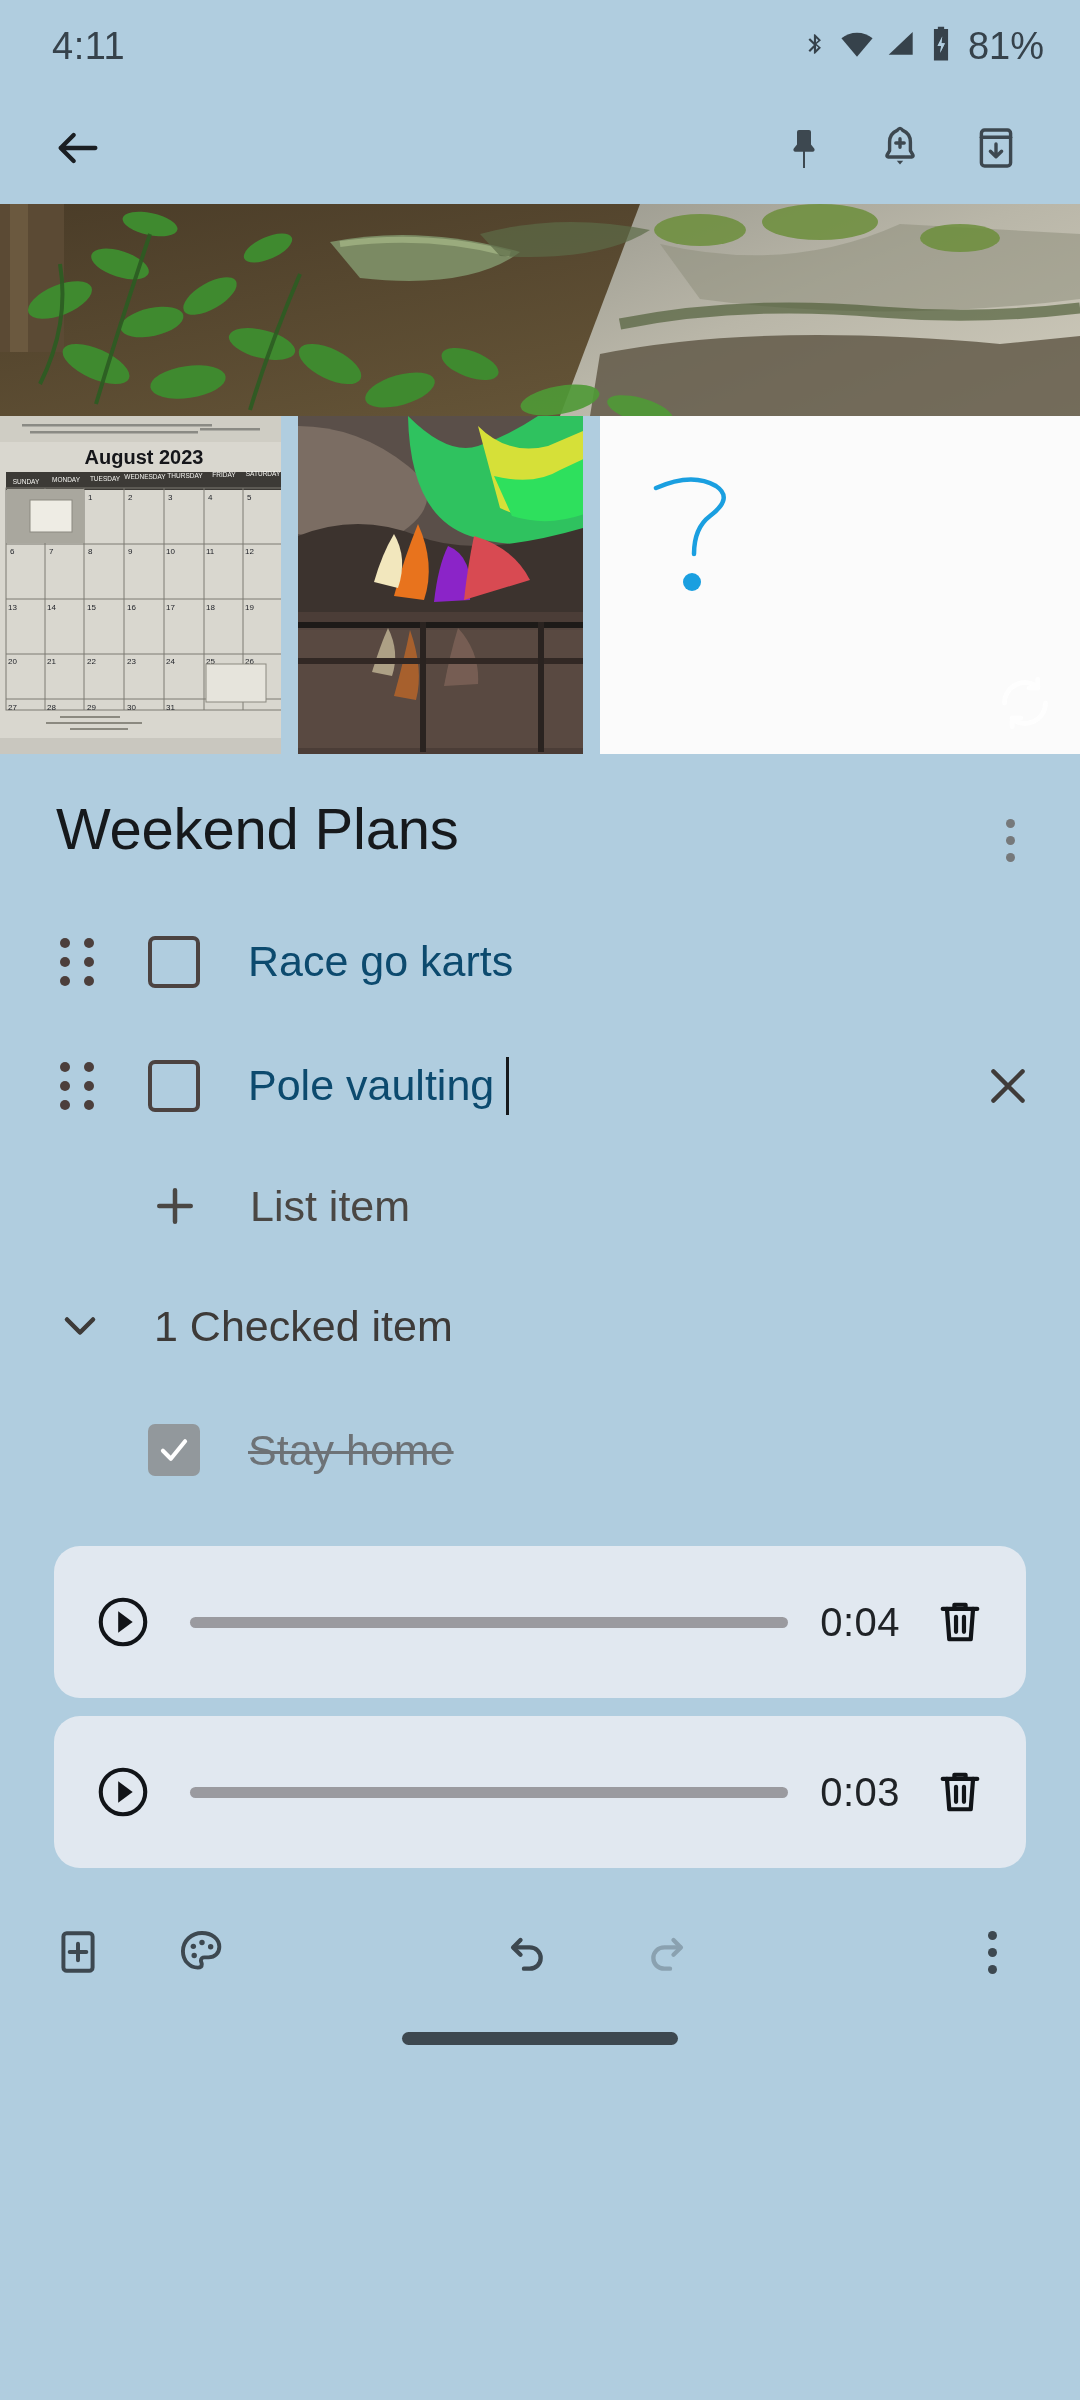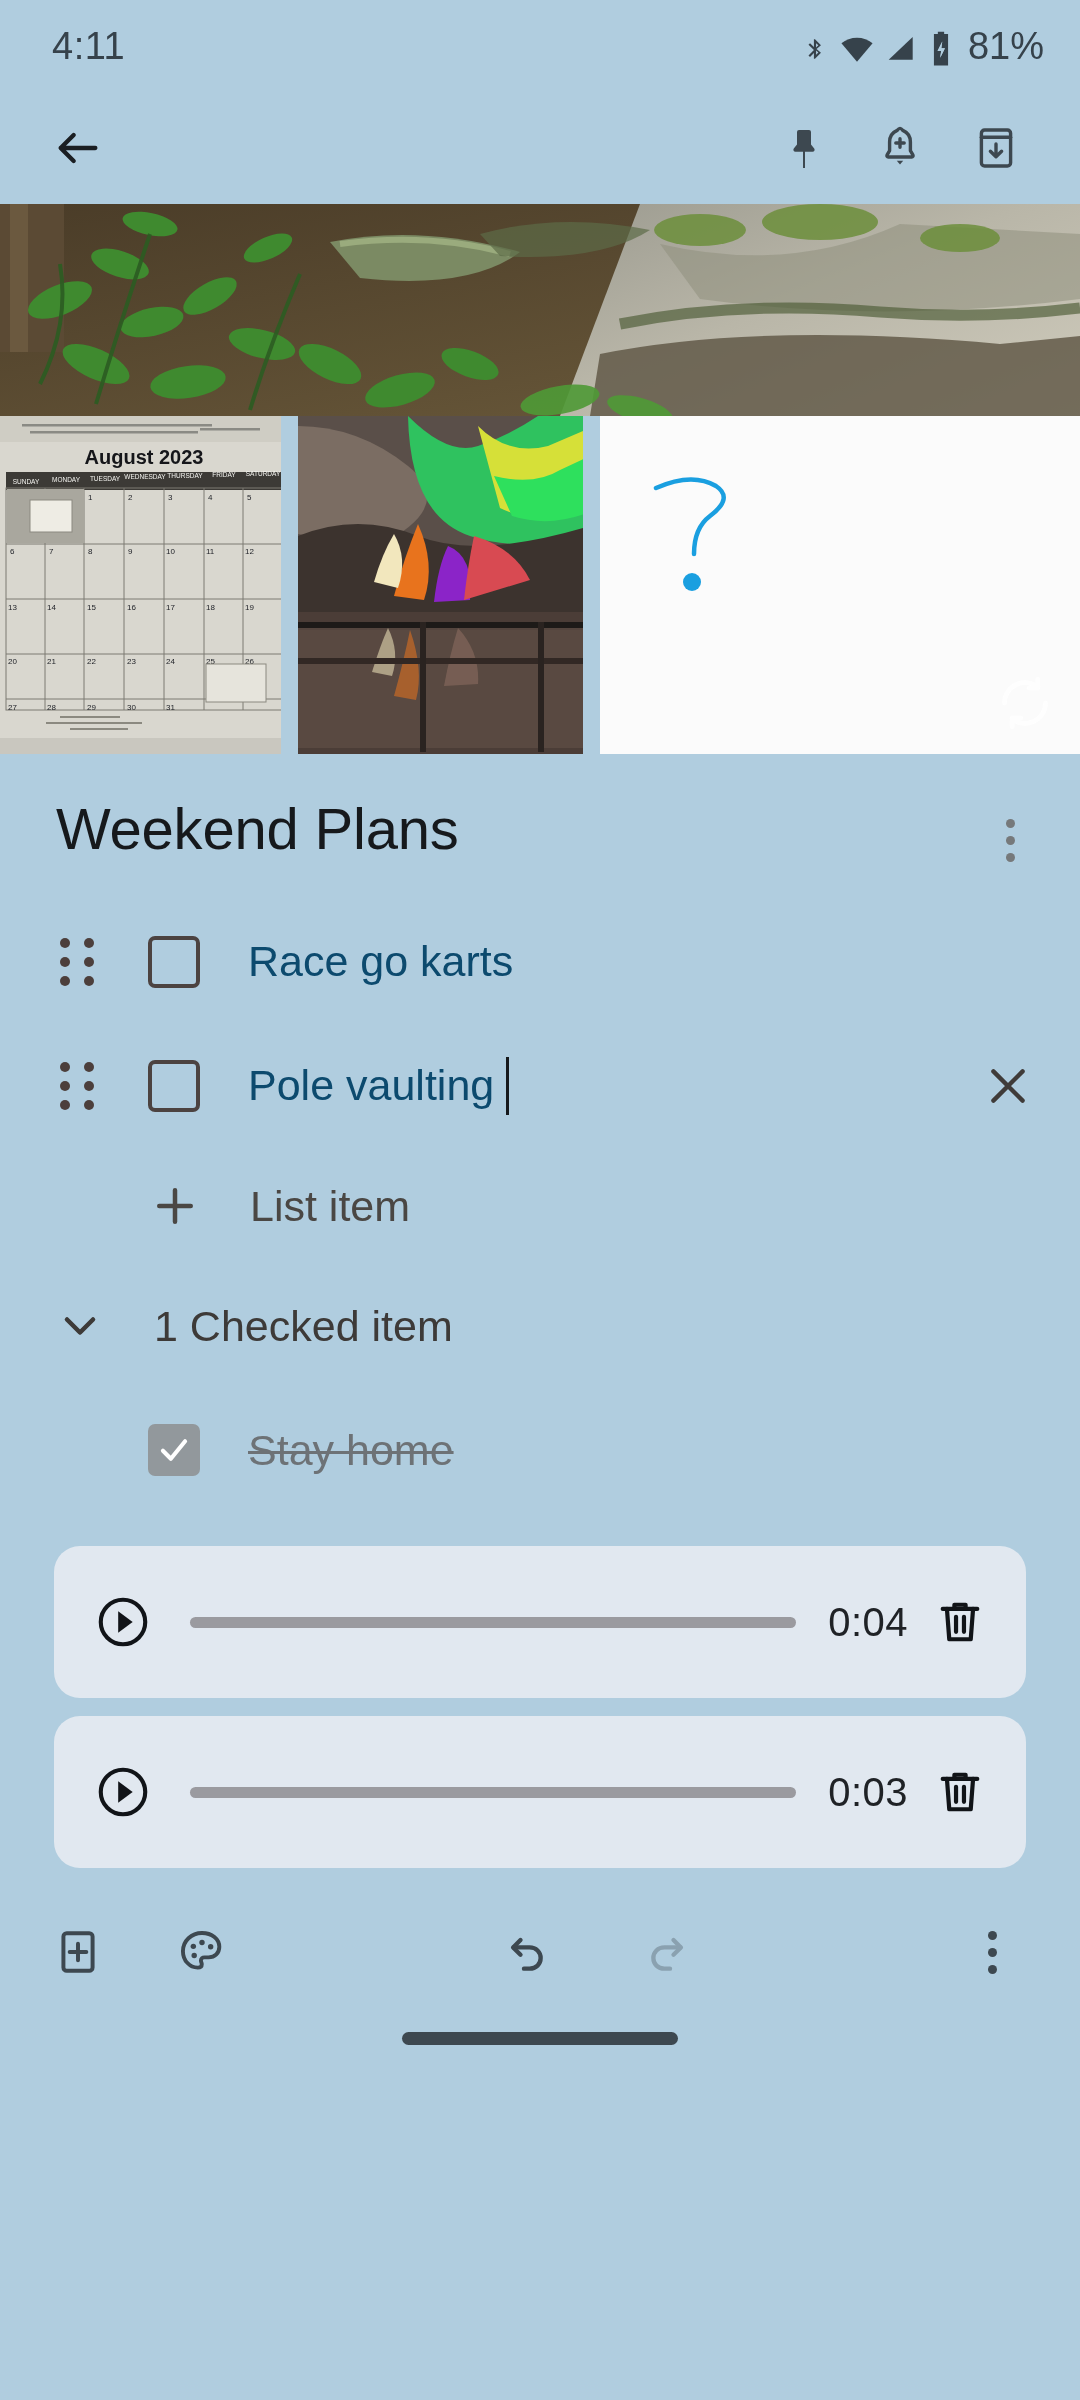--- a/index.html
+++ b/index.html
@@ -27,21 +27,21 @@
     padding: 0 36px 0 52px;
     color: #3c474f;
   }
   .status-time {
     font-size: 38px;
     letter-spacing: 0.5px;
     color: #36424b;
   }
   .status-right {
     display: flex;
-    align-items: flex-end;
+    align-items: flex-start;
     gap: 12px;
   }
   .status-right svg { display: block; }
   .status-batt {
     font-size: 38px;
     color: #36424b;
     margin-left: 4px;
   }
 
   
@@ -246,21 +246,21 @@
     flex: 1;
     height: 11px;
     background: #9a9a9f;
     border-radius: 6px;
     margin: 0 32px 0 36px;
   }
   .audio-time {
     font-size: 40px;
     color: #1f2226;
     flex: 0 0 auto;
-    margin-right: 20px;
+    margin-right: 28px;
     letter-spacing: 0.5px;
   }
   .trash-btn {
     width: 64px; height: 64px;
     flex: 0 0 64px;
     display: flex; align-items: center; justify-content: center;
   }
 
   
   .bottombar {

